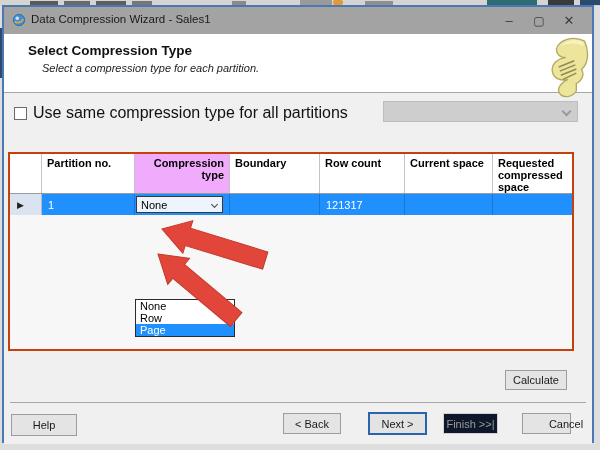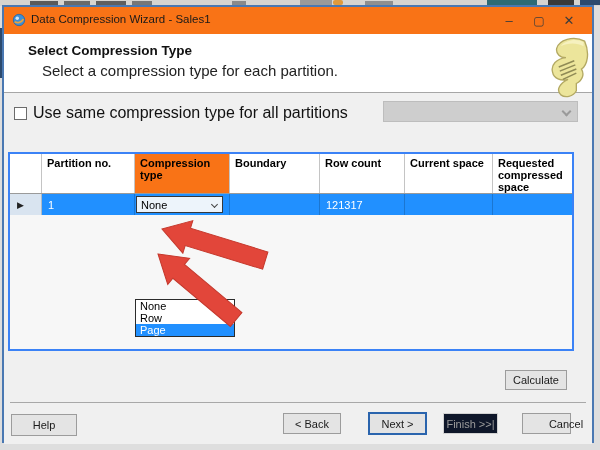--- a/index.html
+++ b/index.html
@@ -8,53 +8,53 @@
 
   
   .bg-strip { position:absolute; left:0; top:0; width:600px; height:6px; background:#d6d4d0; }
   .bg-frag { position:absolute; }
   .bg-left-bar { position:absolute; left:0; top:28px; width:3px; height:50px; background:#2c4a6e; }
 
   
   .window { position:absolute; left:2px; top:5px; width:592px; height:438px;
     background:#f0f0f0; border:2px solid #4a78b2; }
 
-  .titlebar { position:absolute; left:0; top:0; width:100%; height:27px; background:#f97316; }
+  .titlebar { position:absolute; left:0; top:0; width:100%; height:27px; background:#a3a3a3; }
   .app-icon { position:absolute; left:8px; top:6px; width:14px; height:14px; }
   .title-text { position:absolute; left:27px; top:6px; font-size:11.5px; color:#1a1a1a; white-space:nowrap; }
   .win-controls { position:absolute; right:8px; top:0; height:27px; display:flex; align-items:center; }
   .win-btn { width:30px; height:27px; display:flex; align-items:center; justify-content:center;
     font-size:13px; color:#3c3c3c; cursor:default; }
   .win-btn.max { font-size:12px; }
 
   .header { position:absolute; left:0; top:27px; width:100%; height:59px; background:#ffffff;
     border-bottom:1px solid #a6a6a6; }
   .header-title { position:absolute; left:24px; top:9px; font-size:13.5px; font-weight:bold; color:#111; }
-  .header-sub { position:absolute; left:38px; top:28px; font-size:15px; color:#222; }
+  .header-sub { position:absolute; left:38px; top:28px; font-size:11px; color:#222;font-style:italic; }
   .scroll-icon { position:absolute; left:538px; top:30px; width:48px; height:62px; z-index:5; }
 
   .content { position:absolute; left:0; top:86px; width:100%; height:351px; background:#f0f0f0; }
 
   
   .chk-row { position:absolute; left:10px; top:11px; display:flex; align-items:center; }
   .checkbox { width:13px; height:13px; background:#fff; border:1px solid #6b6b6b; margin-right:6px; }
   .chk-label { font-size:16px; color:#111; }
 
   .combo-disabled { position:absolute; left:379px; top:8px; width:195px; height:21px;
     background:#cecece; border:1px solid #bdbdbd; }
   .combo-disabled .chev { position:absolute; right:7px; top:6px; width:7px; height:7px;
     border-right:2px solid #9a9a9a; border-bottom:2px solid #9a9a9a; transform:rotate(45deg); }
 
   
   .grid { position:absolute; left:4px; top:59px; width:566px; height:199px;
-    background:#f7f7f7; border:2px solid #3b82f6; }
+    background:#f7f7f7; border:2px solid #c2410c; }
   .grid-header { display:flex; height:40px; background:#ffffff; border-bottom:1px solid #9a9a9a; }
   .gh-cell { border-right:1px solid #c4c4c4; padding:3px 5px; font-size:11px; font-weight:bold;
     color:#000; line-height:12px; overflow:hidden; }
-  .gh-cell.sel { background:#f97316; }
+  .gh-cell.sel { background:#f0abfc;text-align:right; }
   .gh-c0 { width:32px; } .gh-c1 { width:93px; } .gh-c2 { width:95px; } .gh-c3 { width:90px; }
   .gh-c4 { width:85px; } .gh-c5 { width:88px; } .gh-c6 { width:79px; border-right:none; }
 
   .grid-row { display:flex; height:21px; background:#2190ff; }
   .gr-cell { border-right:1px solid rgba(0,0,0,0.18); font-size:11px; color:#fff;
     display:flex; align-items:center; padding:0 6px; }
   .gr-sel { width:32px; background:#d9e4f0; color:#222; font-size:9px; padding:0 0 0 7px; }
 
   
   .cell-combo { position:relative; width:93px; height:17px; margin-left:-5px; background:#edf4fb;

